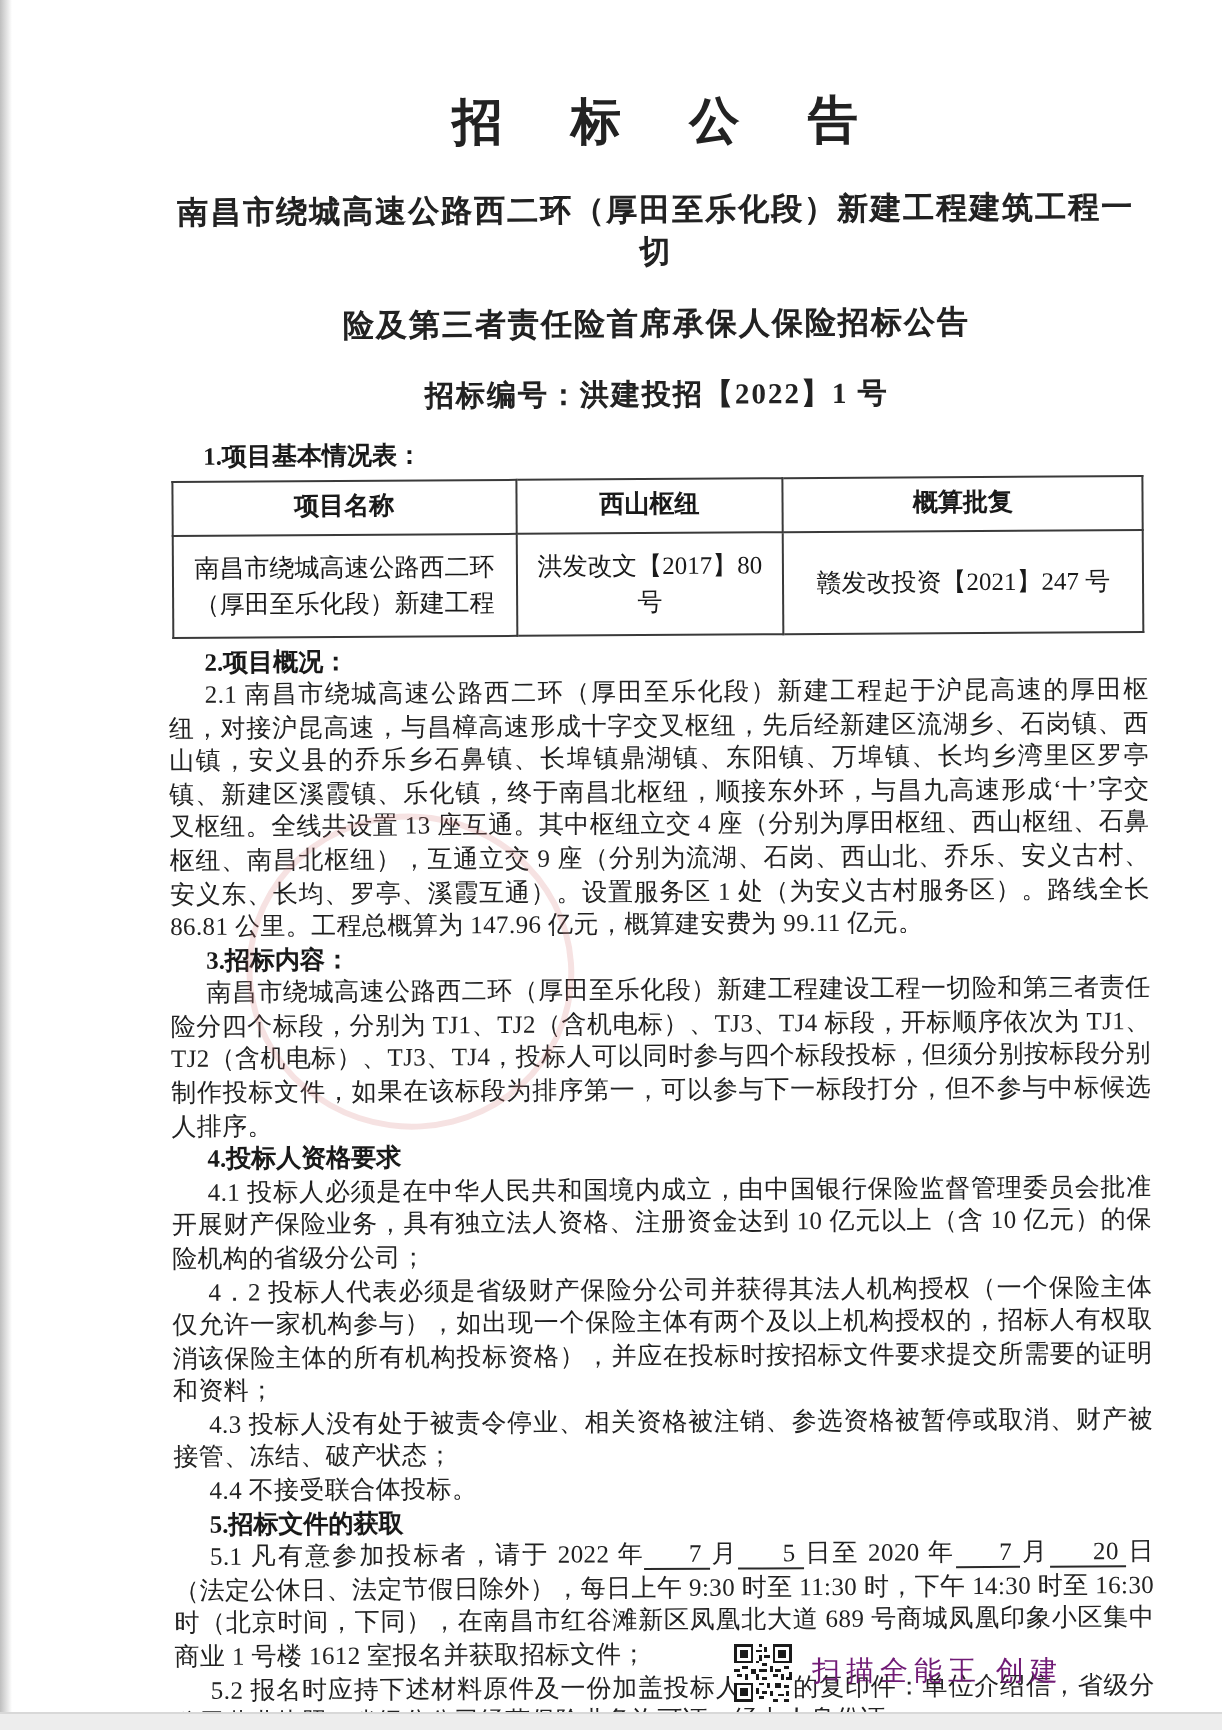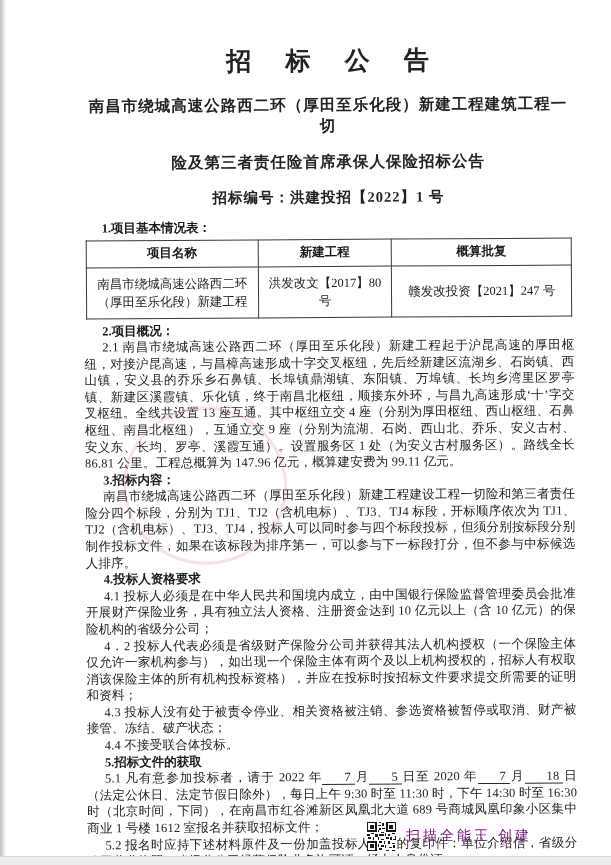--- a/index.html
+++ b/index.html
@@ -88,21 +88,21 @@
 
   <table class="info">
     <colgroup>
       <col style="width:172px">
         <col style="width:134px">
         <col style="width:180px">
     </colgroup>
     <thead>
       <tr>
         <th>项目名称</th>
-        <th>新建工程</th>
+        <th>西山枢纽</th>
         <th>概算批复</th>
       </tr>
     </thead>
     <tbody>
       <tr>
         <td>南昌市绕城高速公路西二环（厚田至乐化段）新建工程</td>
         <td>洪发改文【2017】80 号</td>
         <td>赣发改投资【2021】247 号</td>
       </tr>
     </tbody>
@@ -115,21 +115,21 @@
   <p class="para">南昌市绕城高速公路西二环（厚田至乐化段）新建工程建设工程一切险和第三者责任险分四个标段，分别为 TJ1、TJ2（含机电标）、TJ3、TJ4 标段，开标顺序依次为 TJ1、TJ2（含机电标）、TJ3、TJ4，投标人可以同时参与四个标段投标，但须分别按标段分别制作投标文件，如果在该标段为排序第一，可以参与下一标段打分，但不参与中标候选人排序。</p>
 
   <div class="heading">4.投标人资格要求</div>
   <p class="para">4.1 投标人必须是在中华人民共和国境内成立，由中国银行保险监督管理委员会批准开展财产保险业务，具有独立法人资格、注册资金达到 10 亿元以上（含 10 亿元）的保险机构的省级分公司；</p>
   <p class="para">4．2 投标人代表必须是省级财产保险分公司并获得其法人机构授权（一个保险主体仅允许一家机构参与），如出现一个保险主体有两个及以上机构授权的，招标人有权取消该保险主体的所有机构投标资格），并应在投标时按招标文件要求提交所需要的证明和资料；</p>
   <p class="para">4.3 投标人没有处于被责令停业、相关资格被注销、参选资格被暂停或取消、财产被接管、冻结、破产状态；</p>
   <p class="para">4.4 不接受联合体投标。</p>
 
   <div class="heading">5.招标文件的获取</div>
   <p class="para">
-    <span>5.1 凡有意参加投标者，请于 2022 年</span><span class="u">7</span><span>月</span><span class="u">5</span><span>日至 2020 年</span><span class="u">7</span><span>月</span><span class="u">18</span><span>日（法定公休日、法定节假日除外），每日上午 9:30 时至 11:30 时，下午 14:30 时至 16:30 时（北京时间，下同），在南昌市红谷滩新区凤凰北大道 689 号商城凤凰印象小区集中商业 1 号楼 1612 室报名并获取招标文件；</span>
+    <span>5.1 凡有意参加投标者，请于 2022 年</span><span class="u">7</span><span>月</span><span class="u">5</span><span>日至 2020 年</span><span class="u">7</span><span>月</span><span class="u">20</span><span>日（法定公休日、法定节假日除外），每日上午 9:30 时至 11:30 时，下午 14:30 时至 16:30 时（北京时间，下同），在南昌市红谷滩新区凤凰北大道 689 号商城凤凰印象小区集中商业 1 号楼 1612 室报名并获取招标文件；</span>
   </p>
   <p class="para">5.2 报名时应持下述材料原件及一份加盖投标人公章的复印件：单位介绍信，省级分公司营业执照、省级分公司经营保险业务许可证、经办人身份证；</p>
 
   <div class="stamp"></div>
 </div>
 
 <div class="footer">
   <svg class="qr" viewBox="0 0 21 21" shape-rendering="crispEdges">
     <rect x="0" y="0" width="21" height="21" fill="#ffffff"></rect>
     <g fill="#1a1a1a">

